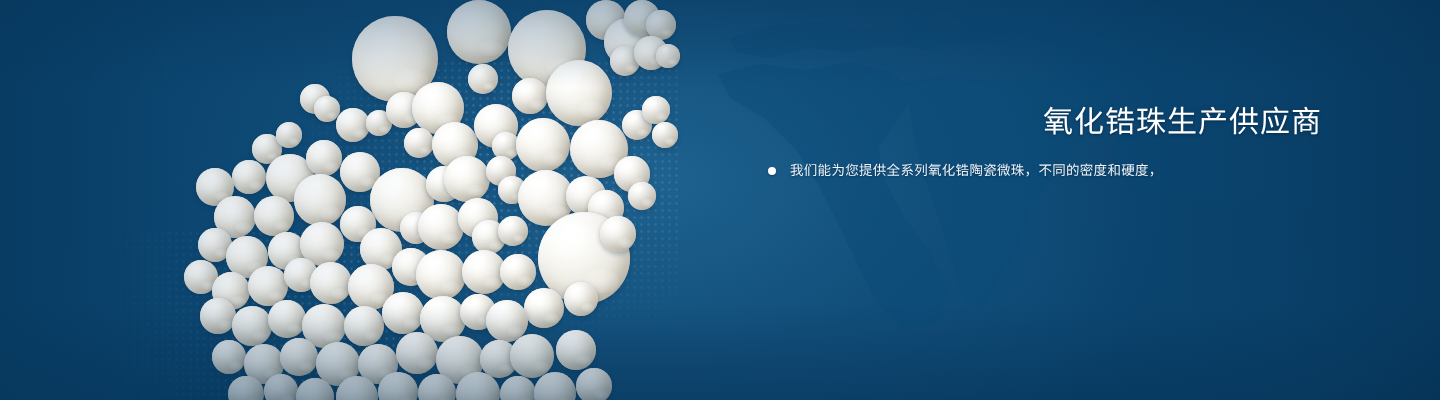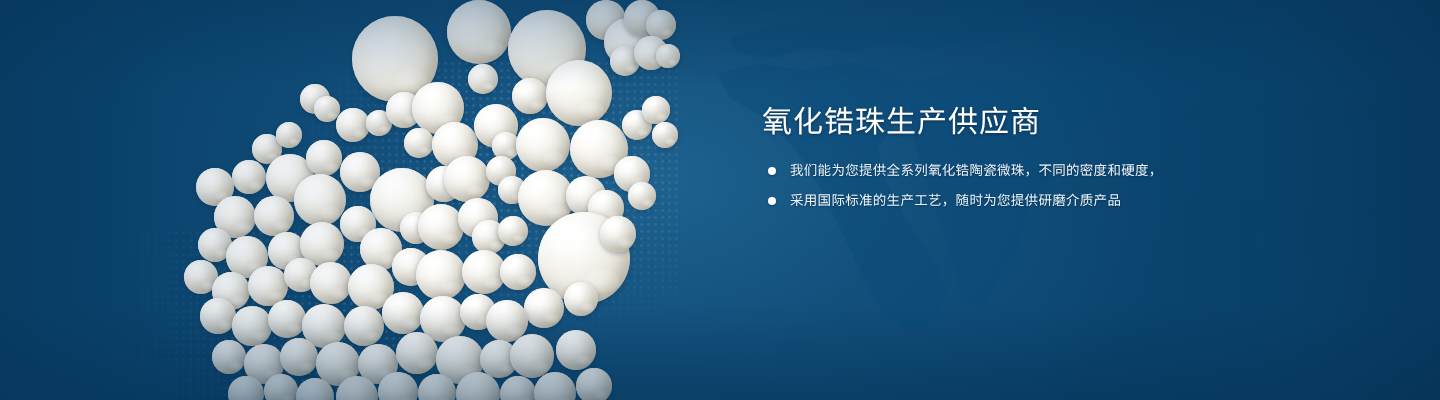--- a/index.html
+++ b/index.html
@@ -118,20 +118,21 @@
   }
   .headline{
     margin:0 0 22px 0;
     font-size:30px;
     line-height:1.18;
     font-weight:400;
     letter-spacing:1px;
     color:#ffffff;
     text-shadow:0 1px 3px rgba(3,32,56,0.6);
     white-space:nowrap;
+    text-align:right;
   }
   .bullets{
     list-style:none;
     margin:0; padding:0;
   }
   .bullet{
     position:relative;
     padding-left:28px;
     margin-bottom:10px;
     font-size:13.5px;
@@ -289,20 +290,16 @@
 
   <div class="bg-vignette"></div>
 
   <div class="content">
     <h1 class="headline">氧化锆珠生产供应商</h1>
     <ul class="bullets" id="bullets">
         <li class="bullet">
           <span class="dot"></span>
           <span class="ln">我们能为您提供全系列氧化锆陶瓷微珠，不同的密度和硬度，</span>
         </li>
-        <li class="bullet">
-          <span class="dot"></span>
-          <span class="ln">采用国际标准的生产工艺，随时为您提供研磨介质产品</span>
-        </li>
       </ul>
   </div>
 
 </div>
 
 </body></html>

